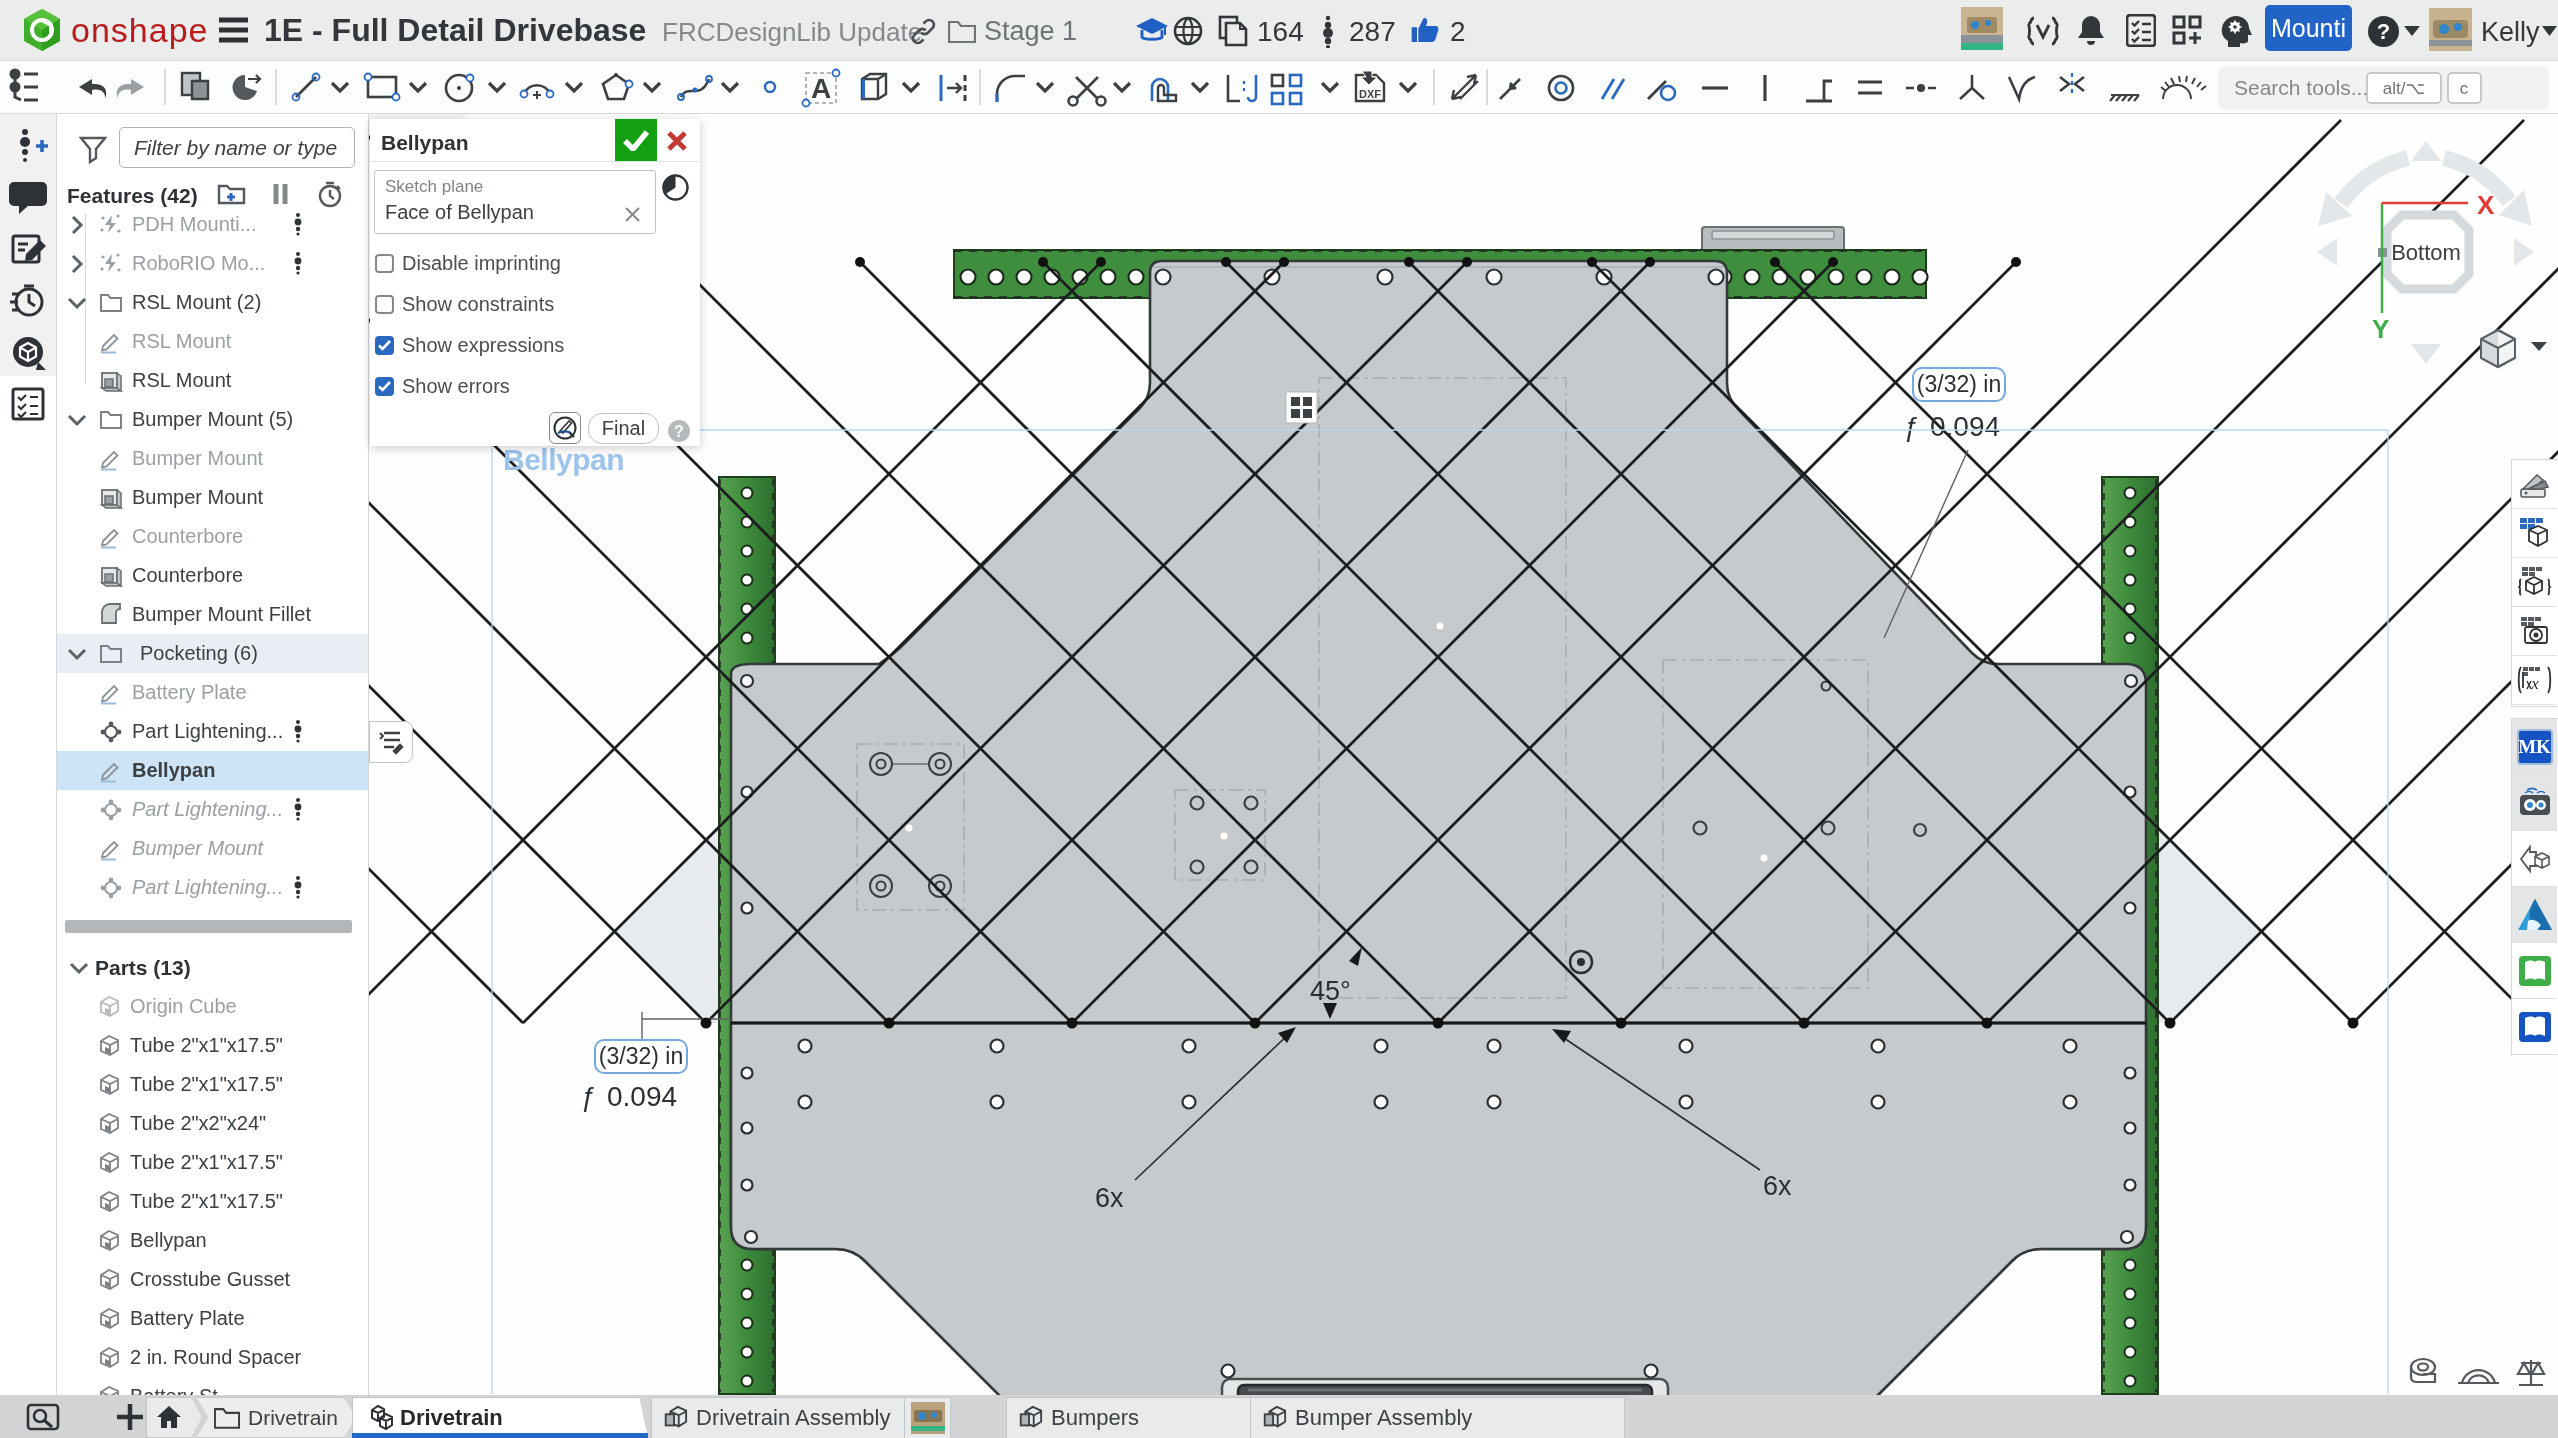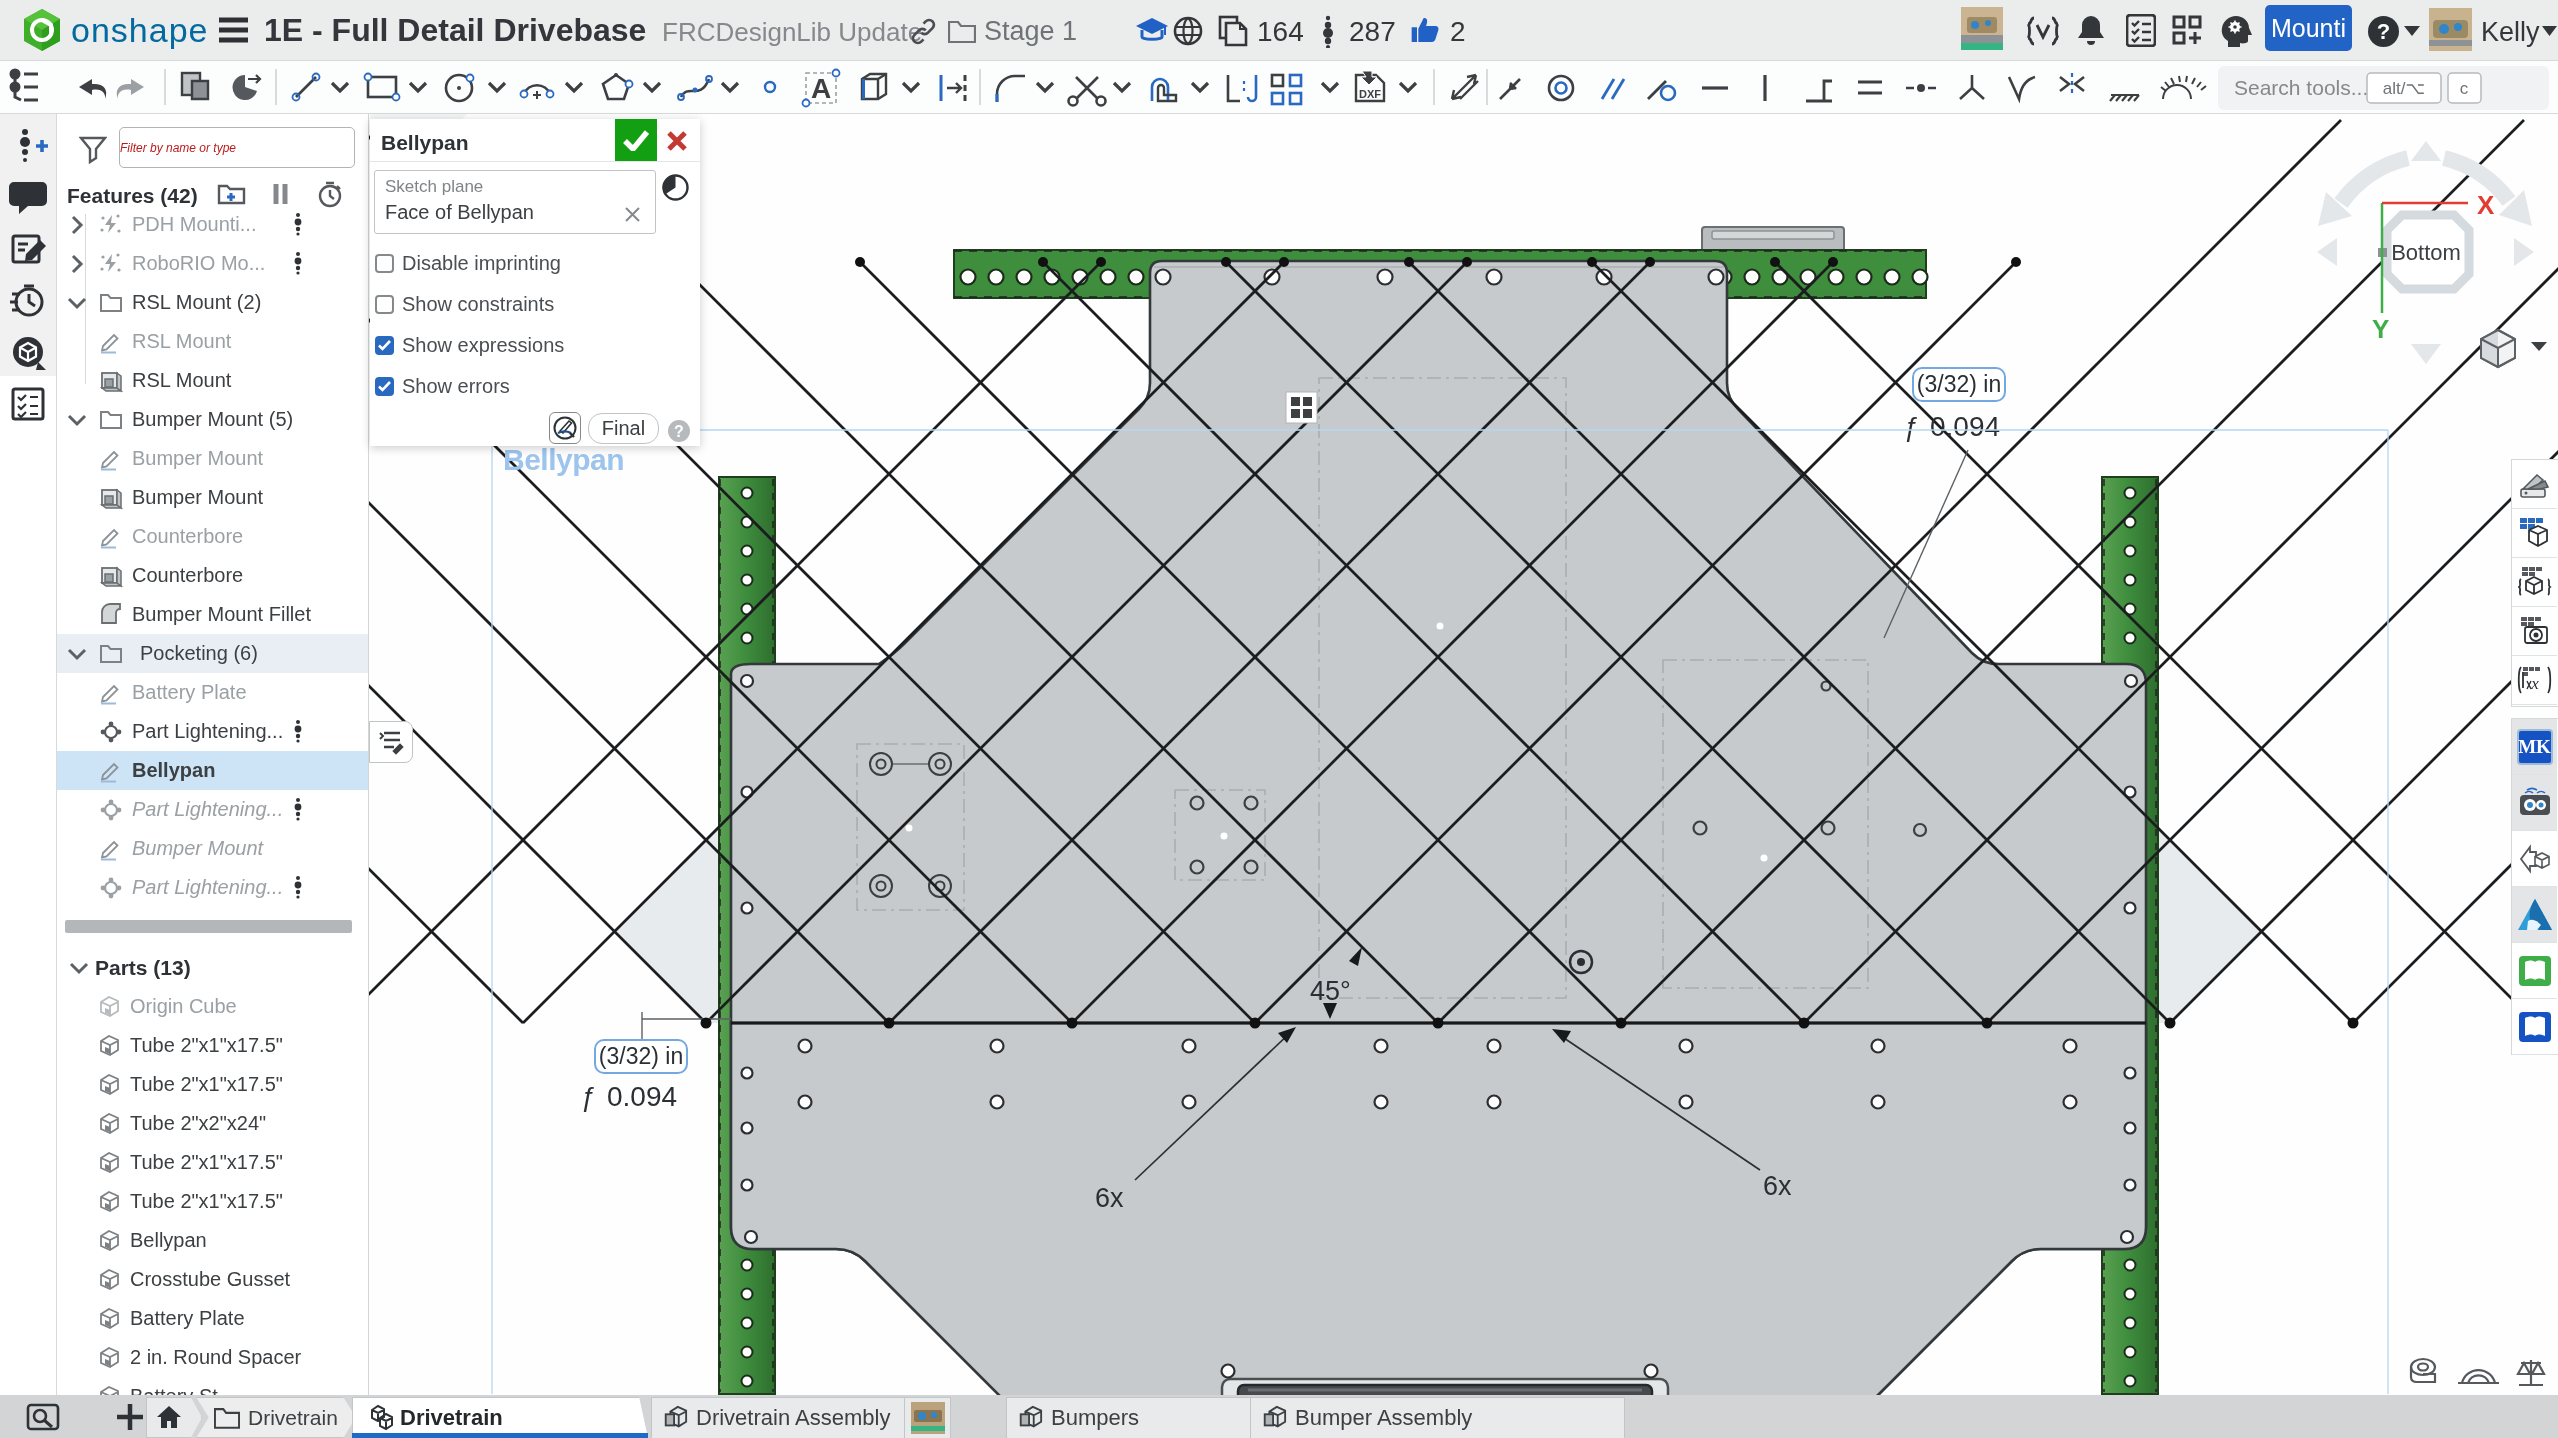--- a/index.html
+++ b/index.html
@@ -307,21 +307,21 @@
     </g>
   </svg>
 <div id="header">
     <svg class="abs" style="left:21px;top:8px" width="42" height="44" viewBox="0 0 42 44">
 <path d="M21 1 L39 11 V33 L21 43 L3 33 V11 Z" fill="#3fae2a"></path>
 <path d="M21 1 L39 11 L21 22 L3 11 Z" fill="#56c13b"></path>
 <path d="M21 22 L39 11 V33 L21 43 Z" fill="#2f9e1f"></path>
 <circle cx="21" cy="22" r="10" fill="none" stroke="#fff" stroke-width="4"></circle>
 <path d="M21 12 L30 17 V27" fill="none" stroke="#fff" stroke-width="4"></path>
 </svg>
-    <span class="abs" style="left:71px;top:11px;font-size:34px;color:#0369a1;letter-spacing:1px">onshape</span>
+    <span class="abs" style="left:71px;top:11px;font-size:34px;color:#b91c1c;letter-spacing:1px">onshape</span>
     <svg class="abs" style="left:219px;top:16px" width="29" height="29" viewBox="0 0 29 29">
       <g stroke="#2e3133" stroke-width="5">
         <path d="M0 4 h29 M0 14 h29 M0 24 h29"></path>
       </g>
     </svg>
     <span class="abs" style="left:264px;top:12px;font-size:32px;font-weight:bold;color:#33363a">1E - Full Detail Drivebase</span>
     <span class="abs" style="left:662px;top:17px;font-size:26px;color:#85898c">FRCDesignLib Update</span>
     <svg class="abs" style="left:910px;top:18px" width="27" height="27" viewBox="0 0 24 24">
       <g fill="none" stroke="#4a4e52" stroke-width="2.4">
         <path d="M10 13a4 4 0 0 0 6 0l4-4a4 4 0 0 0-6-6l-2 2"></path>
@@ -628,21 +628,21 @@
           <circle cx="4" cy="3" r="2" fill="#2e3236"></circle>
           <circle cx="4" cy="10" r="3.4" fill="#2e3236"></circle>
           <circle cx="4" cy="17" r="2.2" fill="#2e3236"></circle>
           <circle cx="4" cy="22" r="1.6" fill="#2e3236"></circle>
         </g>
 </defs>
     </svg>
     <svg class="abs" style="left:22px;top:22px" width="28" height="28" viewBox="0 0 28 28">
       <path d="M2 2 h24 l-9 11 v9 l-6 4 v-13 z" fill="none" stroke="#55595d" stroke-width="2.4"></path>
     </svg>
-    <div class="abs" style="left:62px;top:13px;width:236px;height:41px;border:1.5px solid #b0b4b6;border-radius:5px;display:flex;align-items:center;font-size:12px;font-style:italic;color:#b91c1c">Filter by name or type</div>
+    <div class="abs" style="left:62px;top:13px;width:236px;height:41px;border:1.5px solid #b0b4b6;border-radius:5px;display:flex;align-items:center;padding-left:14px;font-size:21px;font-style:italic;color:#404040">Filter by name or type</div>
     <div class="abs" style="left:10px;top:70px;font-size:21px;font-weight:bold;color:#2e3236">Features (42)</div>
     <svg class="abs" style="left:160px;top:66px" width="130" height="28" viewBox="0 0 130 28">
       <g fill="none" stroke="#55595d" stroke-width="2.4">
         <path d="M2 6 h8 l3 3 h14 v14 H2 z"></path>
         <path d="M14 13 v8 m-4 -4 h8" stroke="#2a69c0" stroke-width="3"></path>
         <path d="M59 4 v20 M68 4 v20" stroke="#85898c" stroke-width="5"></path>
         <circle cx="113" cy="16" r="10"></circle>
         <path d="M113 10 v6 l4 3 M109 3 h8 M120 6 l3 3"></path>
       </g>
     </svg>

